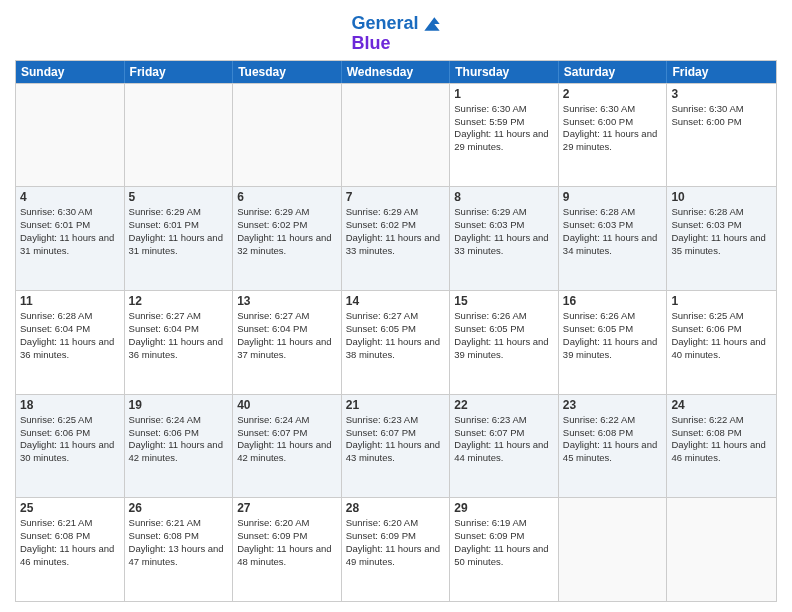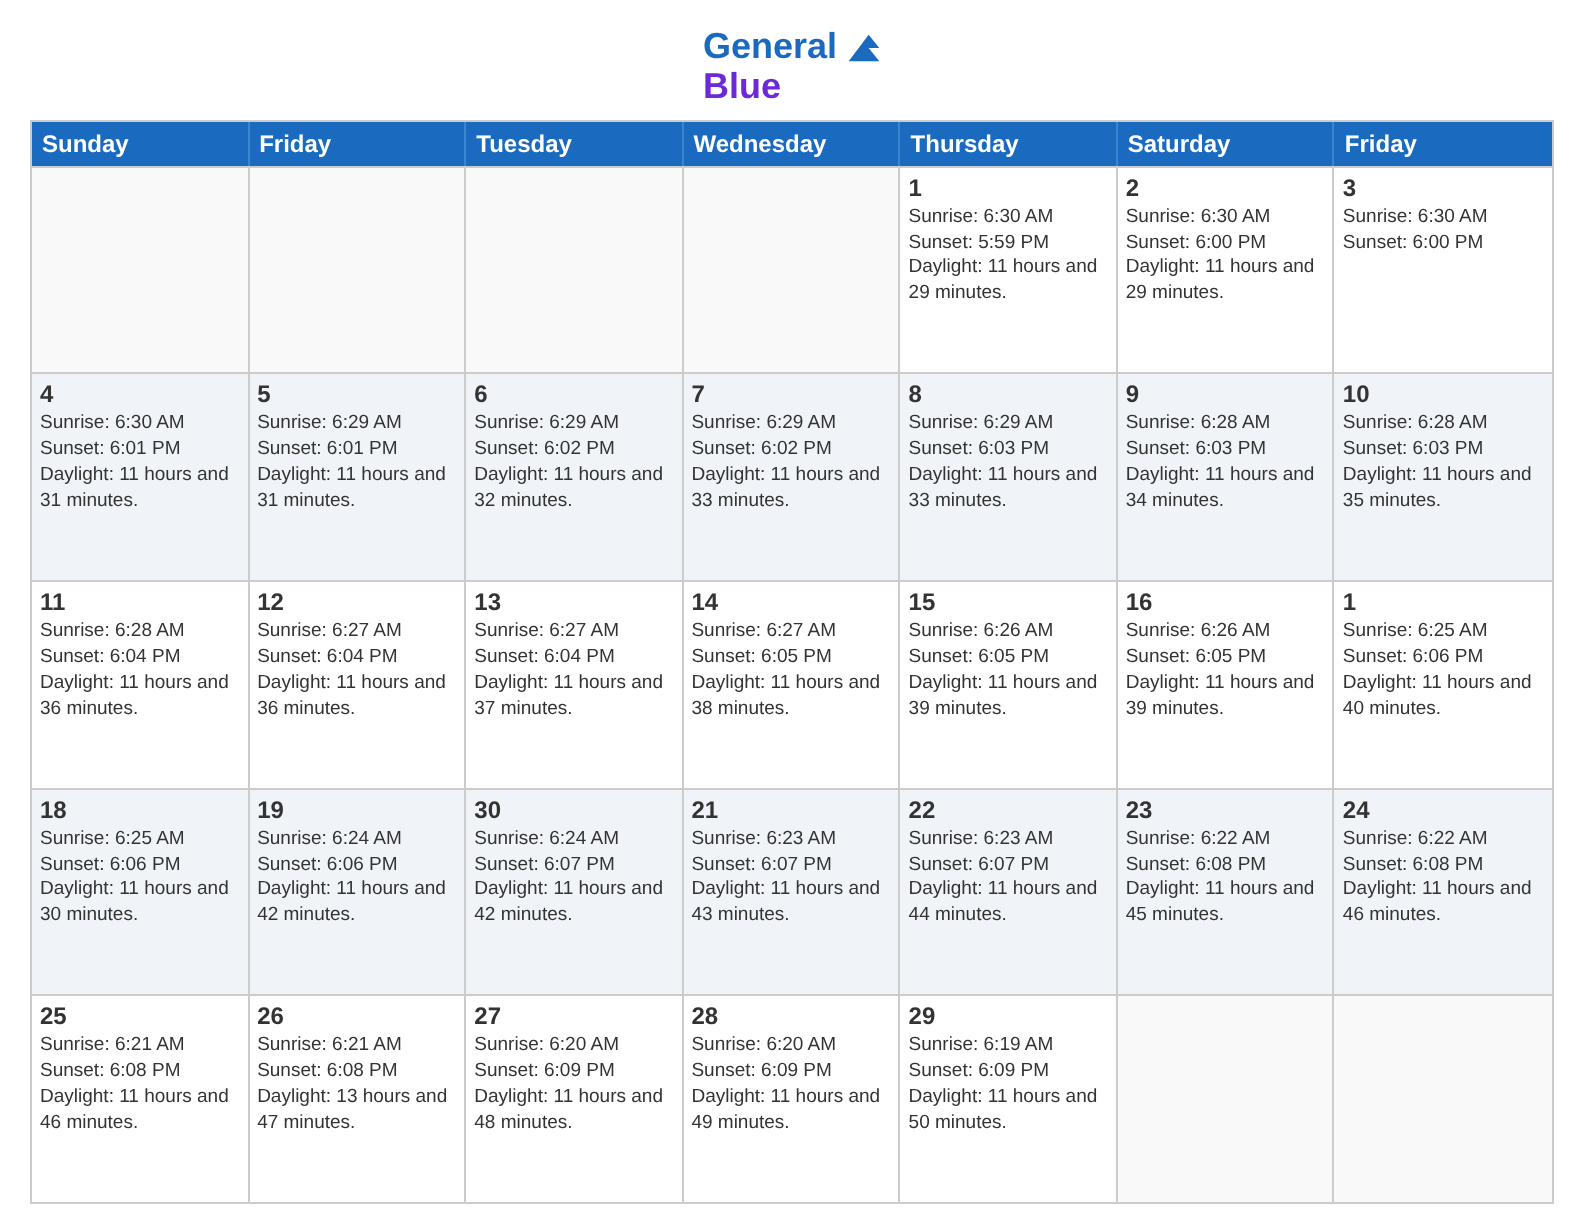--- a/index.html
+++ b/index.html
@@ -259,21 +259,21 @@
             <div class="cell-line">Sunset: 6:06 PM</div>
             <div class="cell-line">Daylight: 11 hours and 30 minutes.</div>
           </div>
           <div class="cal-cell alt-row">
             <div class="day-num">19</div>
             <div class="cell-line">Sunrise: 6:24 AM</div>
             <div class="cell-line">Sunset: 6:06 PM</div>
             <div class="cell-line">Daylight: 11 hours and 42 minutes.</div>
           </div>
           <div class="cal-cell alt-row">
-            <div class="day-num">30</div>
+            <div class="day-num">40</div>
             <div class="cell-line">Sunrise: 6:24 AM</div>
             <div class="cell-line">Sunset: 6:07 PM</div>
             <div class="cell-line">Daylight: 11 hours and 42 minutes.</div>
           </div>
           <div class="cal-cell alt-row">
             <div class="day-num">21</div>
             <div class="cell-line">Sunrise: 6:23 AM</div>
             <div class="cell-line">Sunset: 6:07 PM</div>
             <div class="cell-line">Daylight: 11 hours and 43 minutes.</div>
           </div>

